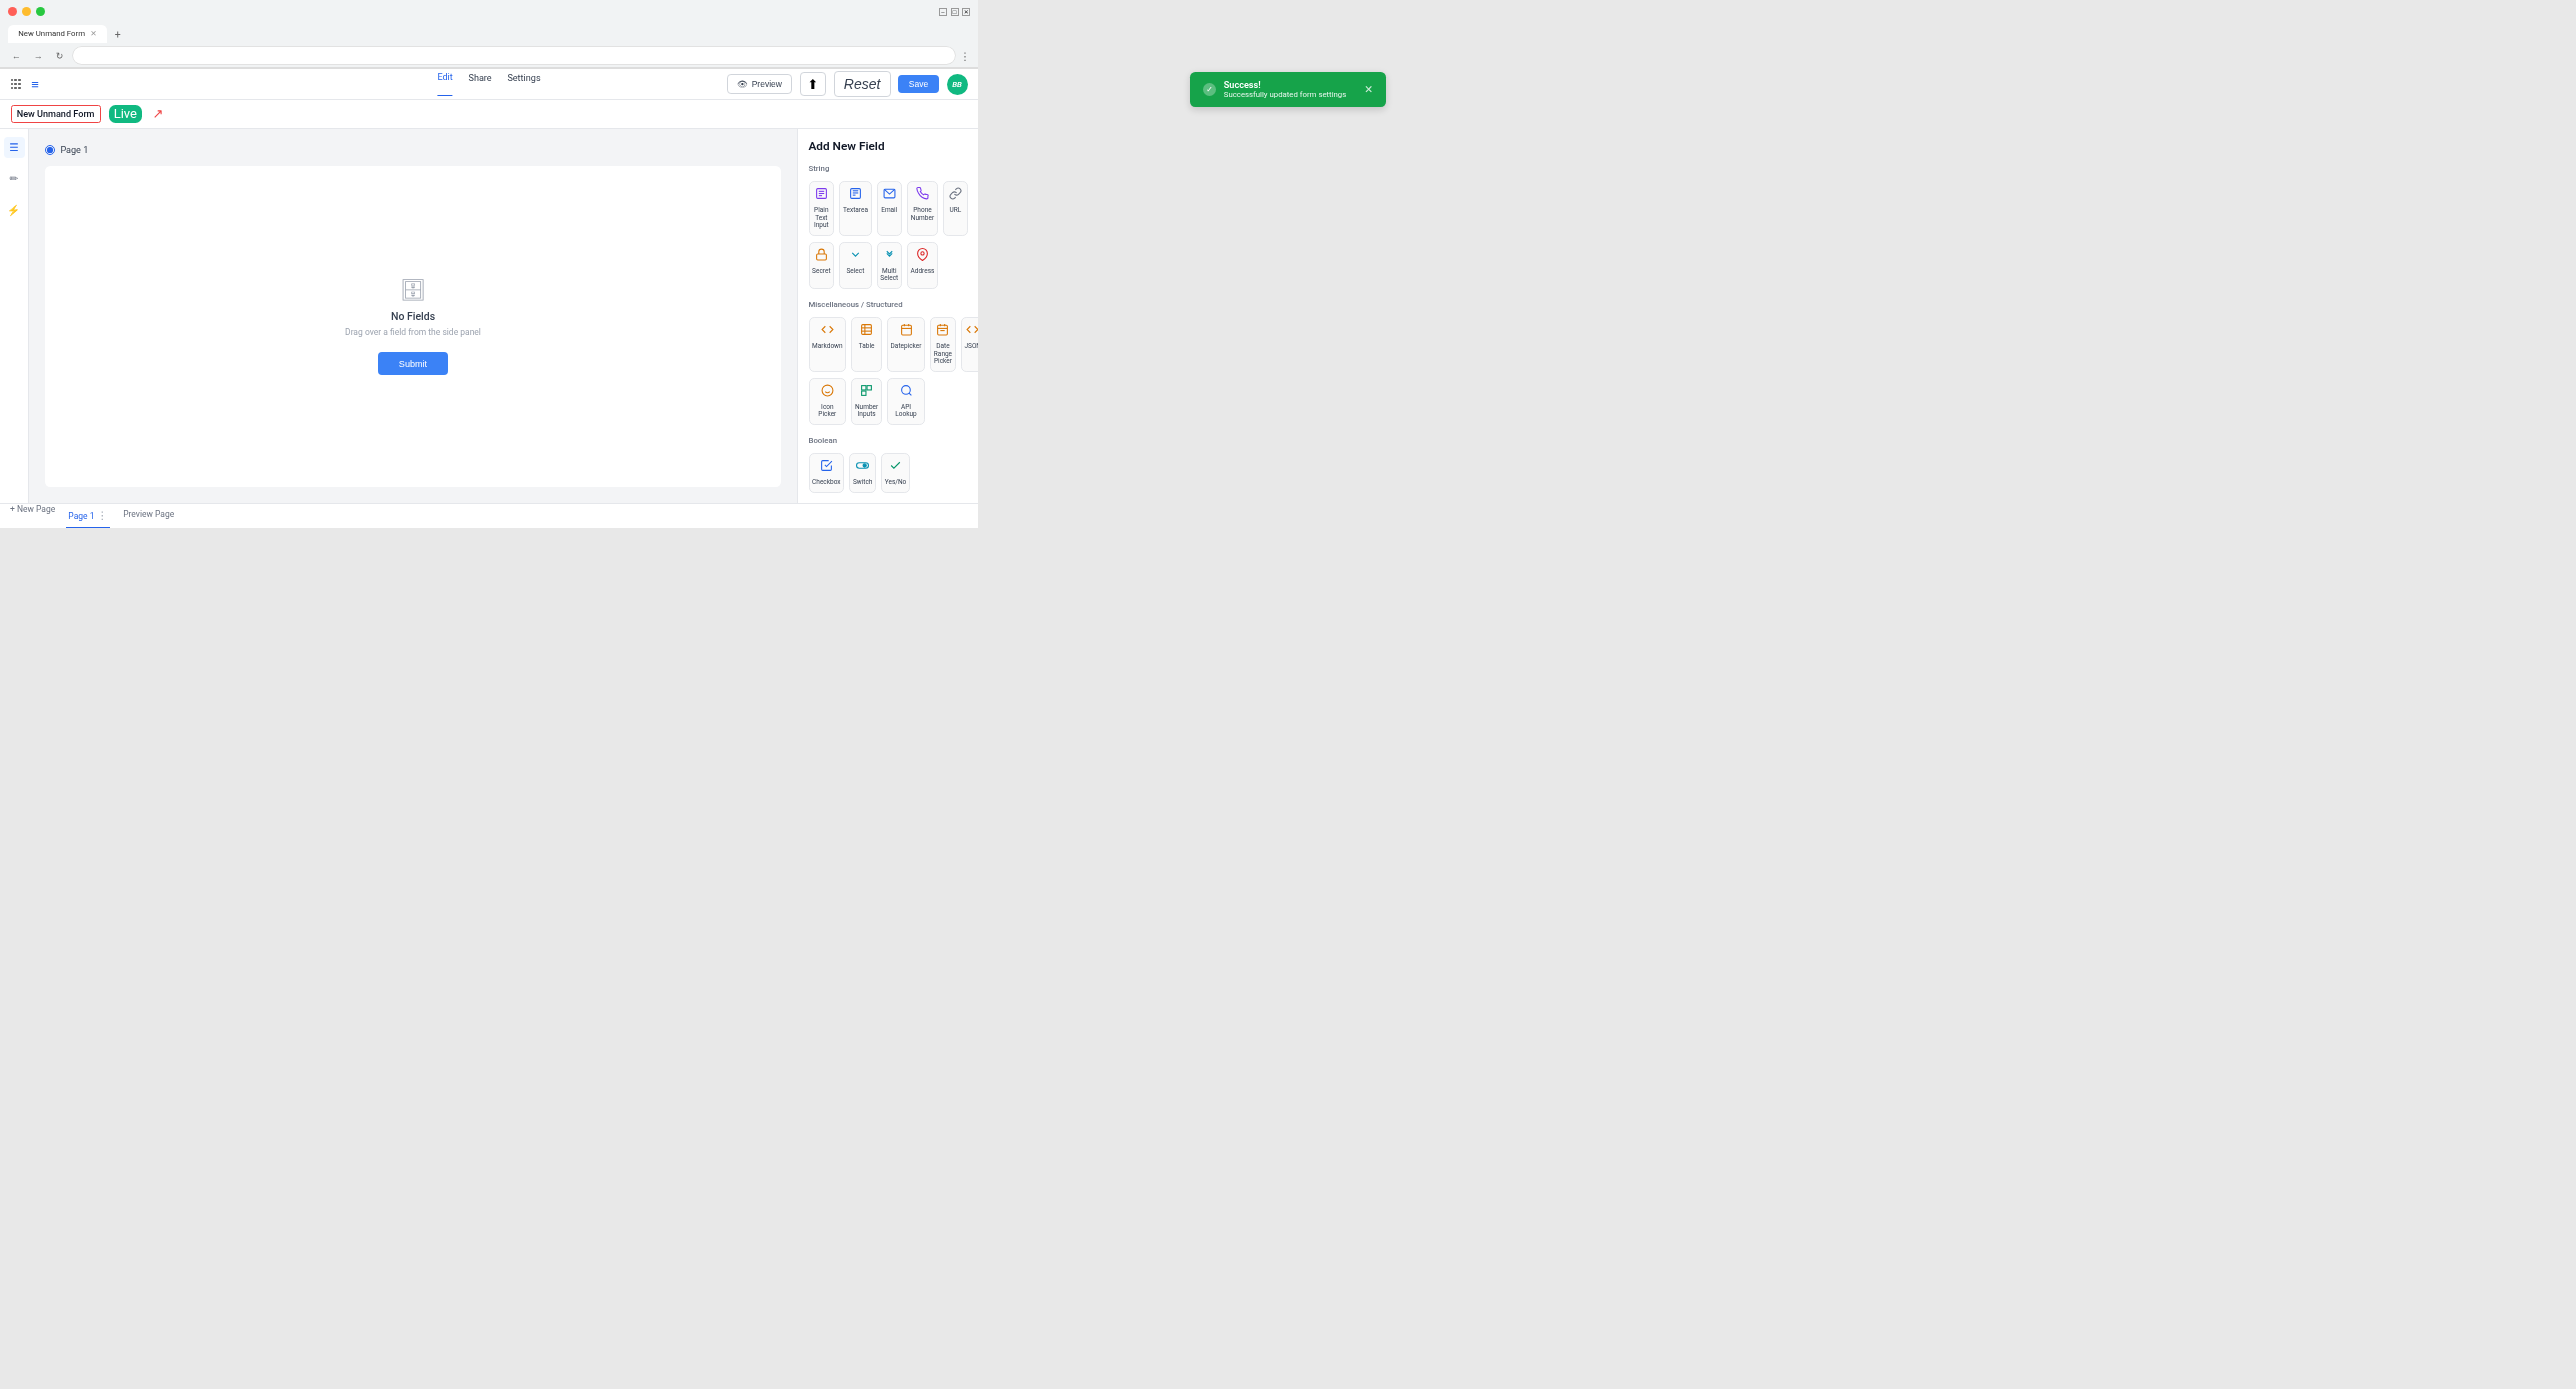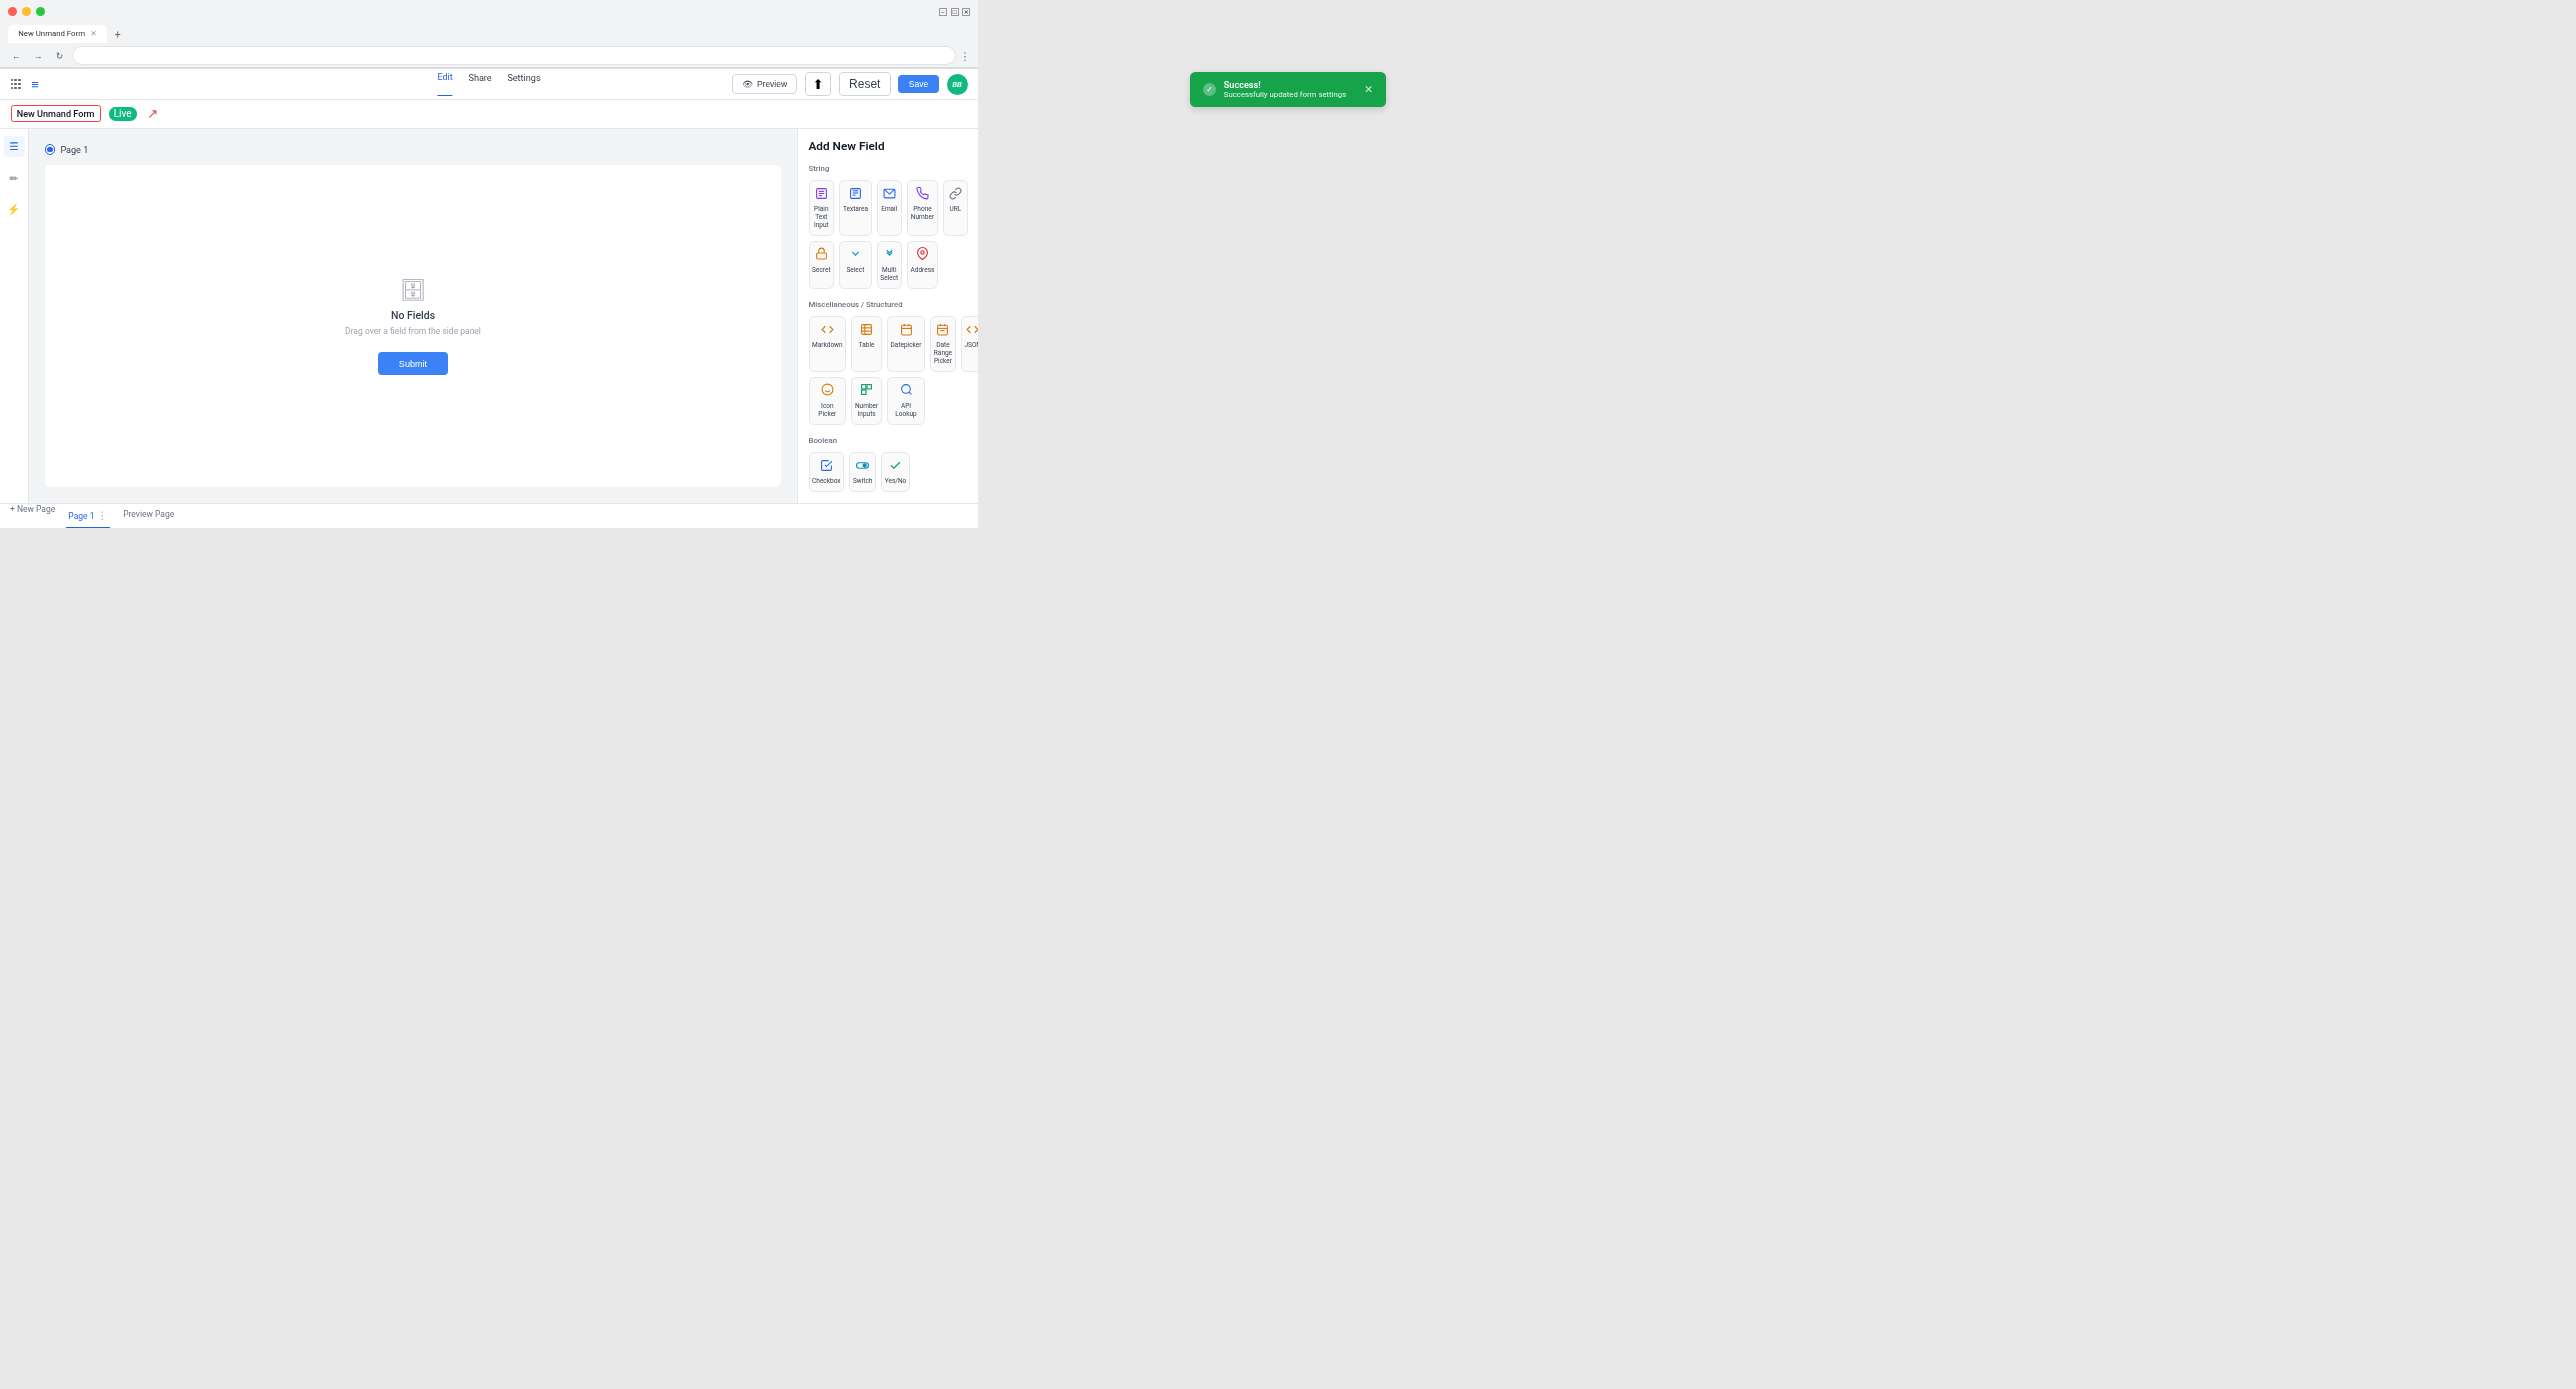--- a/index.html
+++ b/index.html
@@ -31,28 +31,28 @@
     .header-left { display: flex; align-items: center; gap: 7.8px; }
     .app-grid-icon { display: flex; flex-wrap: wrap; gap: 1.3px; width: 13px; cursor: pointer; }
     .grid-dot { width: 2.6px; height: 2.6px; background: #666; border-radius: 0.7px; }
     .app-logo { color: #2563eb; font-size: 13px; }
     .header-center { position: absolute; left: 50%; transform: translateX(-50%); display: flex; gap: 15.7px; align-items: center; }
     .header-tab { font-size: 9.1px; color: #374151; cursor: pointer; padding-bottom: 13px; }
     .header-tab.active { color: #2563eb; border-bottom: 1.3px solid #2563eb; }
     .header-right { display: flex; align-items: center; gap: 7.8px; margin-left: auto; }
     .btn-preview { display: flex; align-items: center; gap: 3.9px; padding: 3.9px 9.1px; border: 0.7px solid #d1d5db; border-radius: 3.9px; background: white; font-size: 8.5px; cursor: pointer; color: #374151; }
     .btn-icon-only { padding: 3.9px 6.5px; border: 0.7px solid #d1d5db; border-radius: 3.9px; background: white; cursor: pointer; }
-    .btn-reset { padding: 3.9px 9.1px; border: 0.7px solid #d1d5db; border-radius: 3.9px; background: white; font-size: 12px; cursor: pointer; color: #374151; }
+    .btn-reset { padding: 3.9px 9.1px; border: 0.7px solid #d1d5db; border-radius: 3.9px; background: white; font-size: 14px; cursor: pointer; color: #374151; font-style: italic; }
     .btn-save { padding: 3.9px 10.5px; border-radius: 3.9px; background: #3b82f6; color: white; border: none; font-size: 8.5px; cursor: pointer; }
     .avatar { width: 21px; height: 21px; border-radius: 50%; background: #10b981; color: white; display: flex; align-items: center; justify-content: center; font-size: 7.8px; font-weight: 600; font-style: italic; }
 
     
     .form-title-bar { display: flex; align-items: center; padding: 5.2px 10.5px; border-bottom: 0.7px solid #e5e7eb; background: white; gap: 7.8px; }
     .form-name { font-size: 9.1px; font-weight: 500; color: #111827; border: 0.7px solid #ef4444; border-radius: 2.6px; padding: 2.6px 5.2px; }
-    .live-badge { background: #10b981; color: white; font-size: 10px; padding: 1.3px 5.2px; border-radius: 6.5px; }
+    .live-badge { background: #10b981; color: white; font-size: 13px; padding: 1.3px 5.2px; border-radius: 6.5px; }
     .arrow-indicator { color: #ef4444; font-size: 13px; margin-left: 2.6px; }
 
     
     .main-content { display: flex; flex: 1; overflow: hidden; }
     .left-sidebar { width: 29px; background: white; border-right: 0.7px solid #e5e7eb; display: flex; flex-direction: column; align-items: center; padding: 7.8px 0; gap: 10.5px; }
     .sidebar-icon { width: 21px; height: 21px; display: flex; align-items: center; justify-content: center; border-radius: 3.9px; cursor: pointer; color: #6b7280; font-size: 10.5px; }
     .sidebar-icon.active { background: #eff6ff; color: #2563eb; }
 
     .canvas-area { flex: 1; background: #f3f4f6; padding: 15.7px; display: flex; flex-direction: column; }
     .page-header { display: flex; align-items: center; gap: 5.2px; margin-bottom: 10.5px; }

